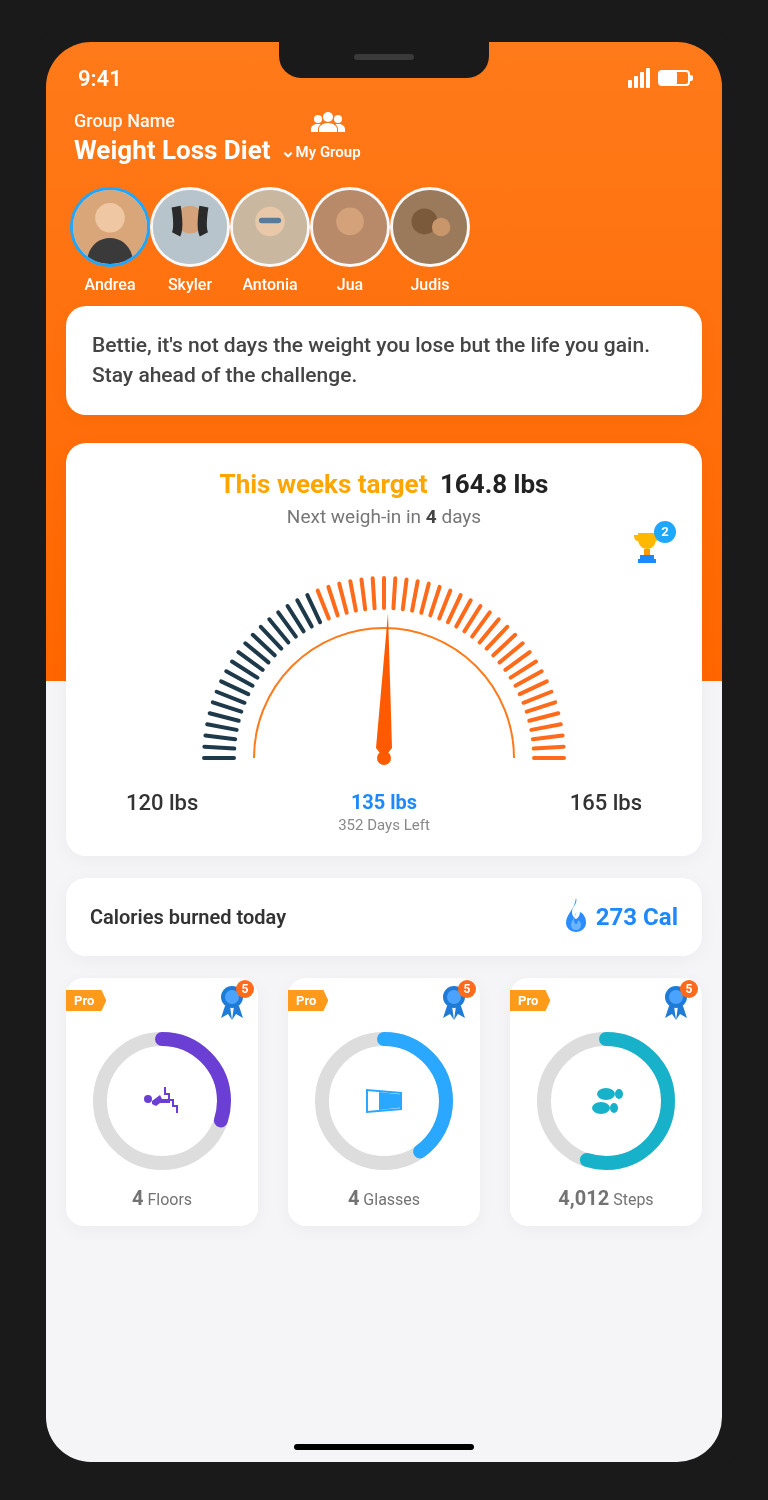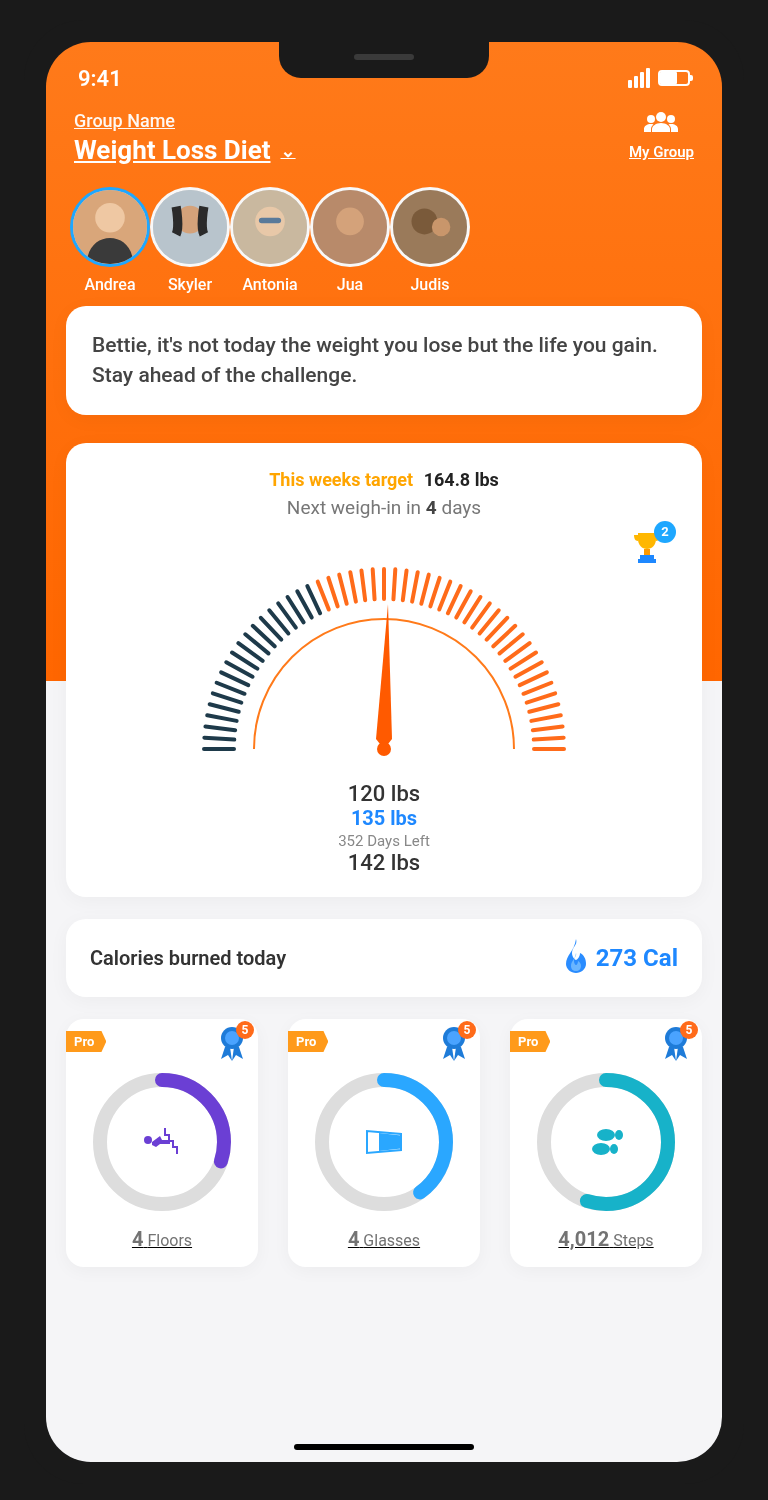--- a/index.html
+++ b/index.html
@@ -70,23 +70,21 @@
   .battery::after {
     content:''; position:absolute; right:-5px; top:3px; width:3px; height:6px;
     background:#fff; border-radius:0 2px 2px 0;
   }
   .battery-fill { width: 60%; height: 100%; background: #fff; border-radius: 1px; }
 
   .header {
     padding: 12px 28px 8px;
     color: #fff;
     display: flex;
-    justify-content: space-between;
     align-items: flex-start;
-    text-decoration: underline;
   }
   .header-left .label { font-size: 18px; font-weight: 500; opacity: 0.95; }
   .header-left .group-select {
     display: flex; align-items: center; gap: 10px;
     font-size: 26px; font-weight: 700; margin-top: 4px;
   }
   .chev { font-size: 18px; }
   .header-right { text-align: center; }
   .group-icon { font-size: 28px; line-height: 1; }
   .header-right .lbl { font-size: 15px; font-weight: 600; margin-top: 2px; }
@@ -116,52 +114,52 @@
   }
   .motivation {
     padding: 24px 26px;
     font-size: 21px;
     line-height: 1.45;
     color: #444;
     font-weight: 500;
     margin-top: -6px;
   }
   .target-card { margin-top: 28px; padding: 26px 20px 22px; text-align: center; position: relative; }
-  .target-line { font-size: 18px; font-weight: 700; }
+  .target-line { font-size: 26px; font-weight: 700; }
   .tlabel { color: #ffa500; }
   .tval { color: #222; margin-left: 6px; }
   .weighin { color: #777; font-size: 19px; margin-top: 6px; }
   .weighin b { color: #444; }
   .trophy {
     position: absolute; right: 36px; top: 86px;
   }
   .trophy svg { width: 38px; height: 38px; }
   .trophy .badge {
     position: absolute; top: -8px; right: -10px;
     background: #1ea7ff; color: #fff; font-size: 13px; font-weight: 700;
     width: 22px; height: 22px; border-radius: 50%;
     display: flex; align-items: center; justify-content: center;
   }
   .gauge-wrap { margin: 20px auto 8px; position: relative; }
-  .gauge-labels { display: flex; justify-content: space-between; padding: 0 40px; margin-top: -10px; flex-direction: column; }
+  .gauge-labels { display: flex; justify-content: space-between; padding: 0 40px; margin-top: -10px; }
   .gauge-labels .side { font-size: 22px; color: #333; font-weight: 500; }
   .gauge-center { text-align: center; }
   .gauge-center .val { color: #1e88ff; font-size: 20px; font-weight: 700; }
   .gauge-center .sub { color: #888; font-size: 15px; margin-top: 2px; }
 
   .calories-card {
     margin-top: 22px; padding: 20px 24px;
     display: flex; justify-content: space-between; align-items: center;
   }
   .cal-label { font-size: 20px; font-weight: 600; color: #333; }
   .cal-right { display: flex; align-items: center; gap: 6px; }
   .cal-val { color: #1e88ff; font-size: 24px; font-weight: 700; }
 
   .metrics {
-    display: flex; gap: 30px; margin-top: 22px; text-decoration: underline;
+    display: flex; gap: 30px; margin-top: 22px;
   }
   .metric {
     flex: 1; background: #fff; border-radius: 18px;
     padding: 12px 10px 16px; position: relative;
     box-shadow: 0 4px 18px rgba(0,0,0,0.04);
     text-align: center;
   }
   .pro-tag {
     position: absolute; left: 0; top: 12px;
     background: #ff9a1a; color: #fff; font-size: 13px; font-weight: 700;
@@ -290,21 +288,21 @@
               <circle cx="52" cy="40" r="10" fill="#c9966b"></circle>
             </svg>
         </div>
         <div class="name">Judis</div>
       </div>
     </div>
 
     <div class="content">
 
       <div class="card motivation">
-        <span>Bettie, it's not today the weight you lose but the life you gain. Stay ahead of the challenge.</span>
+        <span>Bettie, it's not days the weight you lose but the life you gain. Stay ahead of the challenge.</span>
       </div>
 
       <div class="card target-card">
         <div class="target-line">
           <span class="tlabel">This weeks target</span>
           <span class="tval">164.8 lbs</span>
         </div>
         <div class="weighin">
           <span>Next weigh-in in </span><b>4</b><span> days</span>
         </div>
@@ -380,21 +378,21 @@
             <circle cx="220" cy="210" r="7" fill="#ff5a00"></circle>
           </svg>
         </div>
 
         <div class="gauge-labels">
           <div class="side">120 lbs</div>
           <div class="gauge-center">
             <div class="val">135 lbs</div>
             <div class="sub">352 Days Left</div>
           </div>
-          <div class="side">142 lbs</div>
+          <div class="side">165 lbs</div>
         </div>
       </div>
 
       <div class="card calories-card">
         <div class="cal-label">Calories burned today</div>
         <div class="cal-right">
           <span>
             <svg width="28" height="34" viewBox="0 0 28 34">
                 <path fill="#2a8cff" d="M14 0c2 6-4 8-4 14 0 4 3 7 4 7s4-3 4-7c4 2 6 6 6 11 0 5-5 9-10 9S4 30 4 25c0-9 8-12 10-25z"></path>
                 <path fill="#6ab5ff" d="M14 14c1 3-2 4-2 8 0 2 1 4 2 4s2-2 2-4c2 1 3 3 3 5 0 3-2 5-5 5s-5-2-5-5c0-5 4-6 5-13z"></path>

